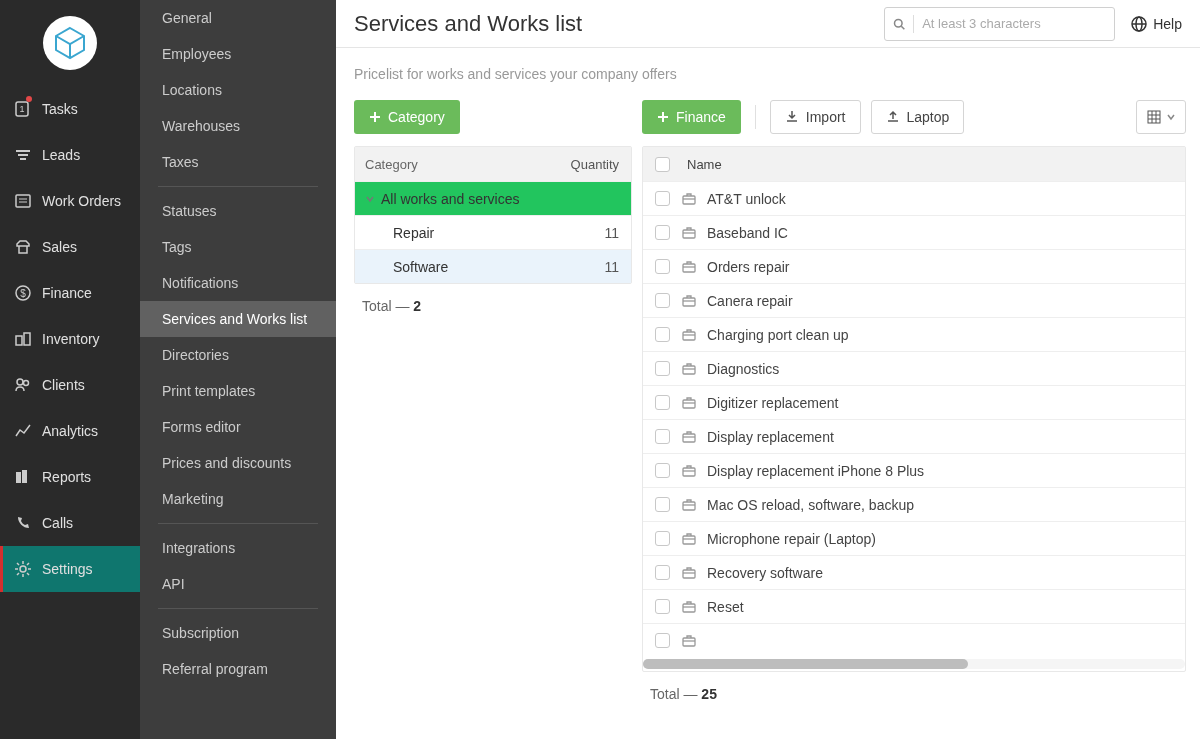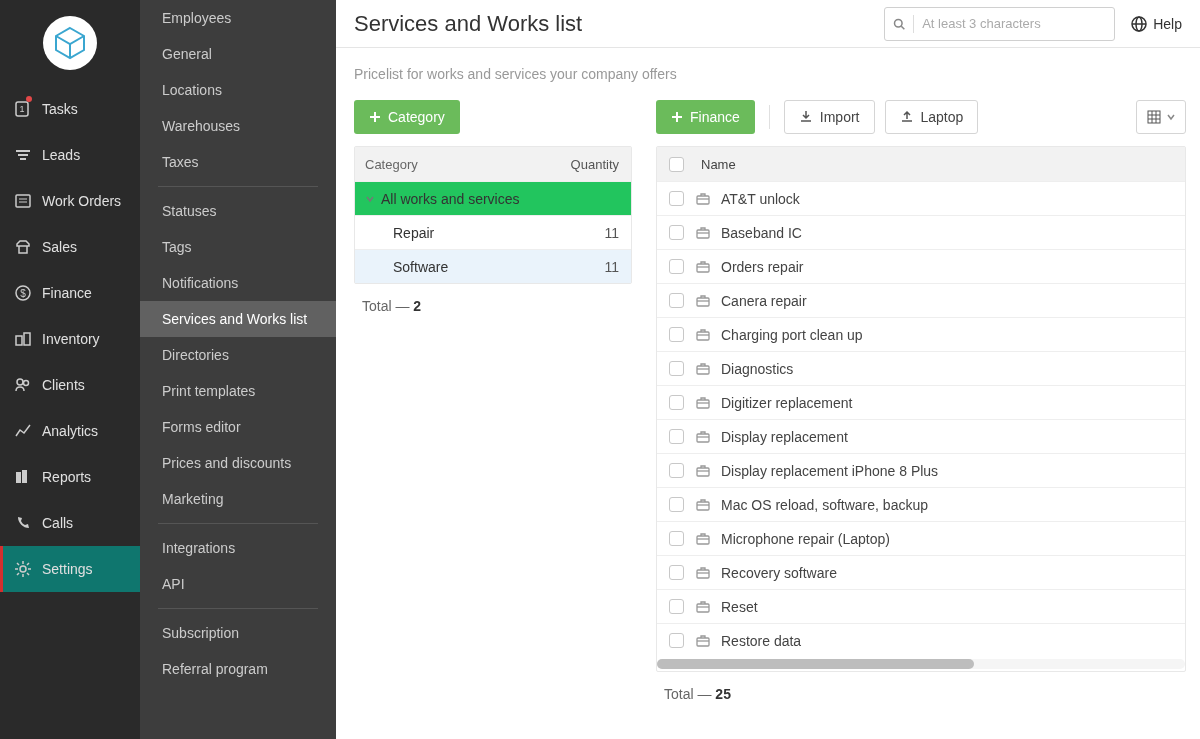--- a/index.html
+++ b/index.html
@@ -21,21 +21,21 @@
 .main{flex:1;display:flex;flex-direction:column;overflow:hidden}
 .topbar{height:48px;border-bottom:1px solid #e5e5e5;display:flex;align-items:center;padding:0 18px;gap:16px}
 .page-title{font-size:22px;font-weight:400;color:#333;flex:1}
 .search{display:flex;align-items:center;border:1px solid #d0d0d0;border-radius:3px;height:34px;width:231px;padding:0 8px;gap:8px}
 .search-sep{width:1px;height:18px;background:#ddd}
 .search input{border:none;outline:none;font-size:13px;width:100%;color:#666}
 .search input::placeholder{color:#aaa}
 .help{display:flex;align-items:center;gap:6px;color:#333;cursor:pointer}
 .content{flex:1;padding:18px 14px 0 18px;overflow:hidden;display:flex;flex-direction:column}
 .hint{color:#999;font-size:14px;margin-bottom:18px}
-.panels{display:flex;gap:24px;flex:1;min-height:0}
+.panels{display:flex;gap:10px;flex:1;min-height:0}
 .panel{display:flex;flex-direction:column}
 .panel.cat{width:278px;flex-shrink:0}
 .panel.svc{flex:1;min-width:0}
 .toolbar{display:flex;align-items:center;gap:10px;margin-bottom:12px}
 .btn{height:34px;border-radius:3px;display:inline-flex;align-items:center;gap:7px;padding:0 14px;font-size:14px;cursor:pointer;border:1px solid transparent}
 .btn-green{background:#6bbb5b;color:#fff}
 .btn-outline{background:#fff;border-color:#d5d5d5;color:#444}
 .tool-sep{width:1px;height:24px;background:#e0e0e0;margin:0 4px}
 .view-toggle{margin-left:auto;border:1px solid #d5d5d5;border-radius:3px;height:34px;display:flex;align-items:center;padding:0 10px;gap:6px;cursor:pointer}
 .tbl{border:1px solid #e8e8e8;border-radius:2px}
@@ -171,22 +171,22 @@
               <circle cx="9" cy="9" r="3" fill="none" stroke="#ccc" stroke-width="1.5"></circle>
               <path d="M9 1v3M9 14v3M1 9h3M14 9h3M3 3l2 2M13 13l2 2M15 3l-2 2M3 15l2-2" stroke="#ccc" stroke-width="1.5"></path>
             </svg>
           </span>
           <span>Settings</span>
         </div>
       </div>
   </div>
 
   <div class="sidebar-sub" id="subnav">
+      <div class="sub-item">General</div>
       <div class="sub-item">Employees</div>
-      <div class="sub-item">General</div>
       <div class="sub-item">Locations</div>
       <div class="sub-item">Warehouses</div>
       <div class="sub-item">Taxes</div>
       <div class="sub-div"></div>
       <div class="sub-item">Statuses</div>
       <div class="sub-item">Tags</div>
       <div class="sub-item">Notifications</div>
       <div class="sub-item active">Services and Works list</div>
       <div class="sub-item">Directories</div>
       <div class="sub-item">Print templates</div>
@@ -482,21 +482,20 @@
                   <div class="col-chk">
                     <div class="chk"></div>
                   </div>
                   <div class="col-ic">
                     <svg width="16" height="16" viewBox="0 0 16 16">
                       <rect x="2" y="5" width="12" height="8" rx="1" fill="none" stroke="#999" stroke-width="1.3"></rect>
                       <path d="M6 5V3h4v2" fill="none" stroke="#999" stroke-width="1.3"></path>
                       <line x2="14" x1="2" y1="8" y2="8" stroke="#999" stroke-width="1.3"></line>
                     </svg>
                   </div>
-                  <div class="col-name">Restore data</div>
                 </div>
               </div>
             <div class="scroll-fake"></div>
           </div>
           <div class="footer">
             <span>Total — </span><b>25</b>
           </div>
         </div>
       </div>
     </div>

